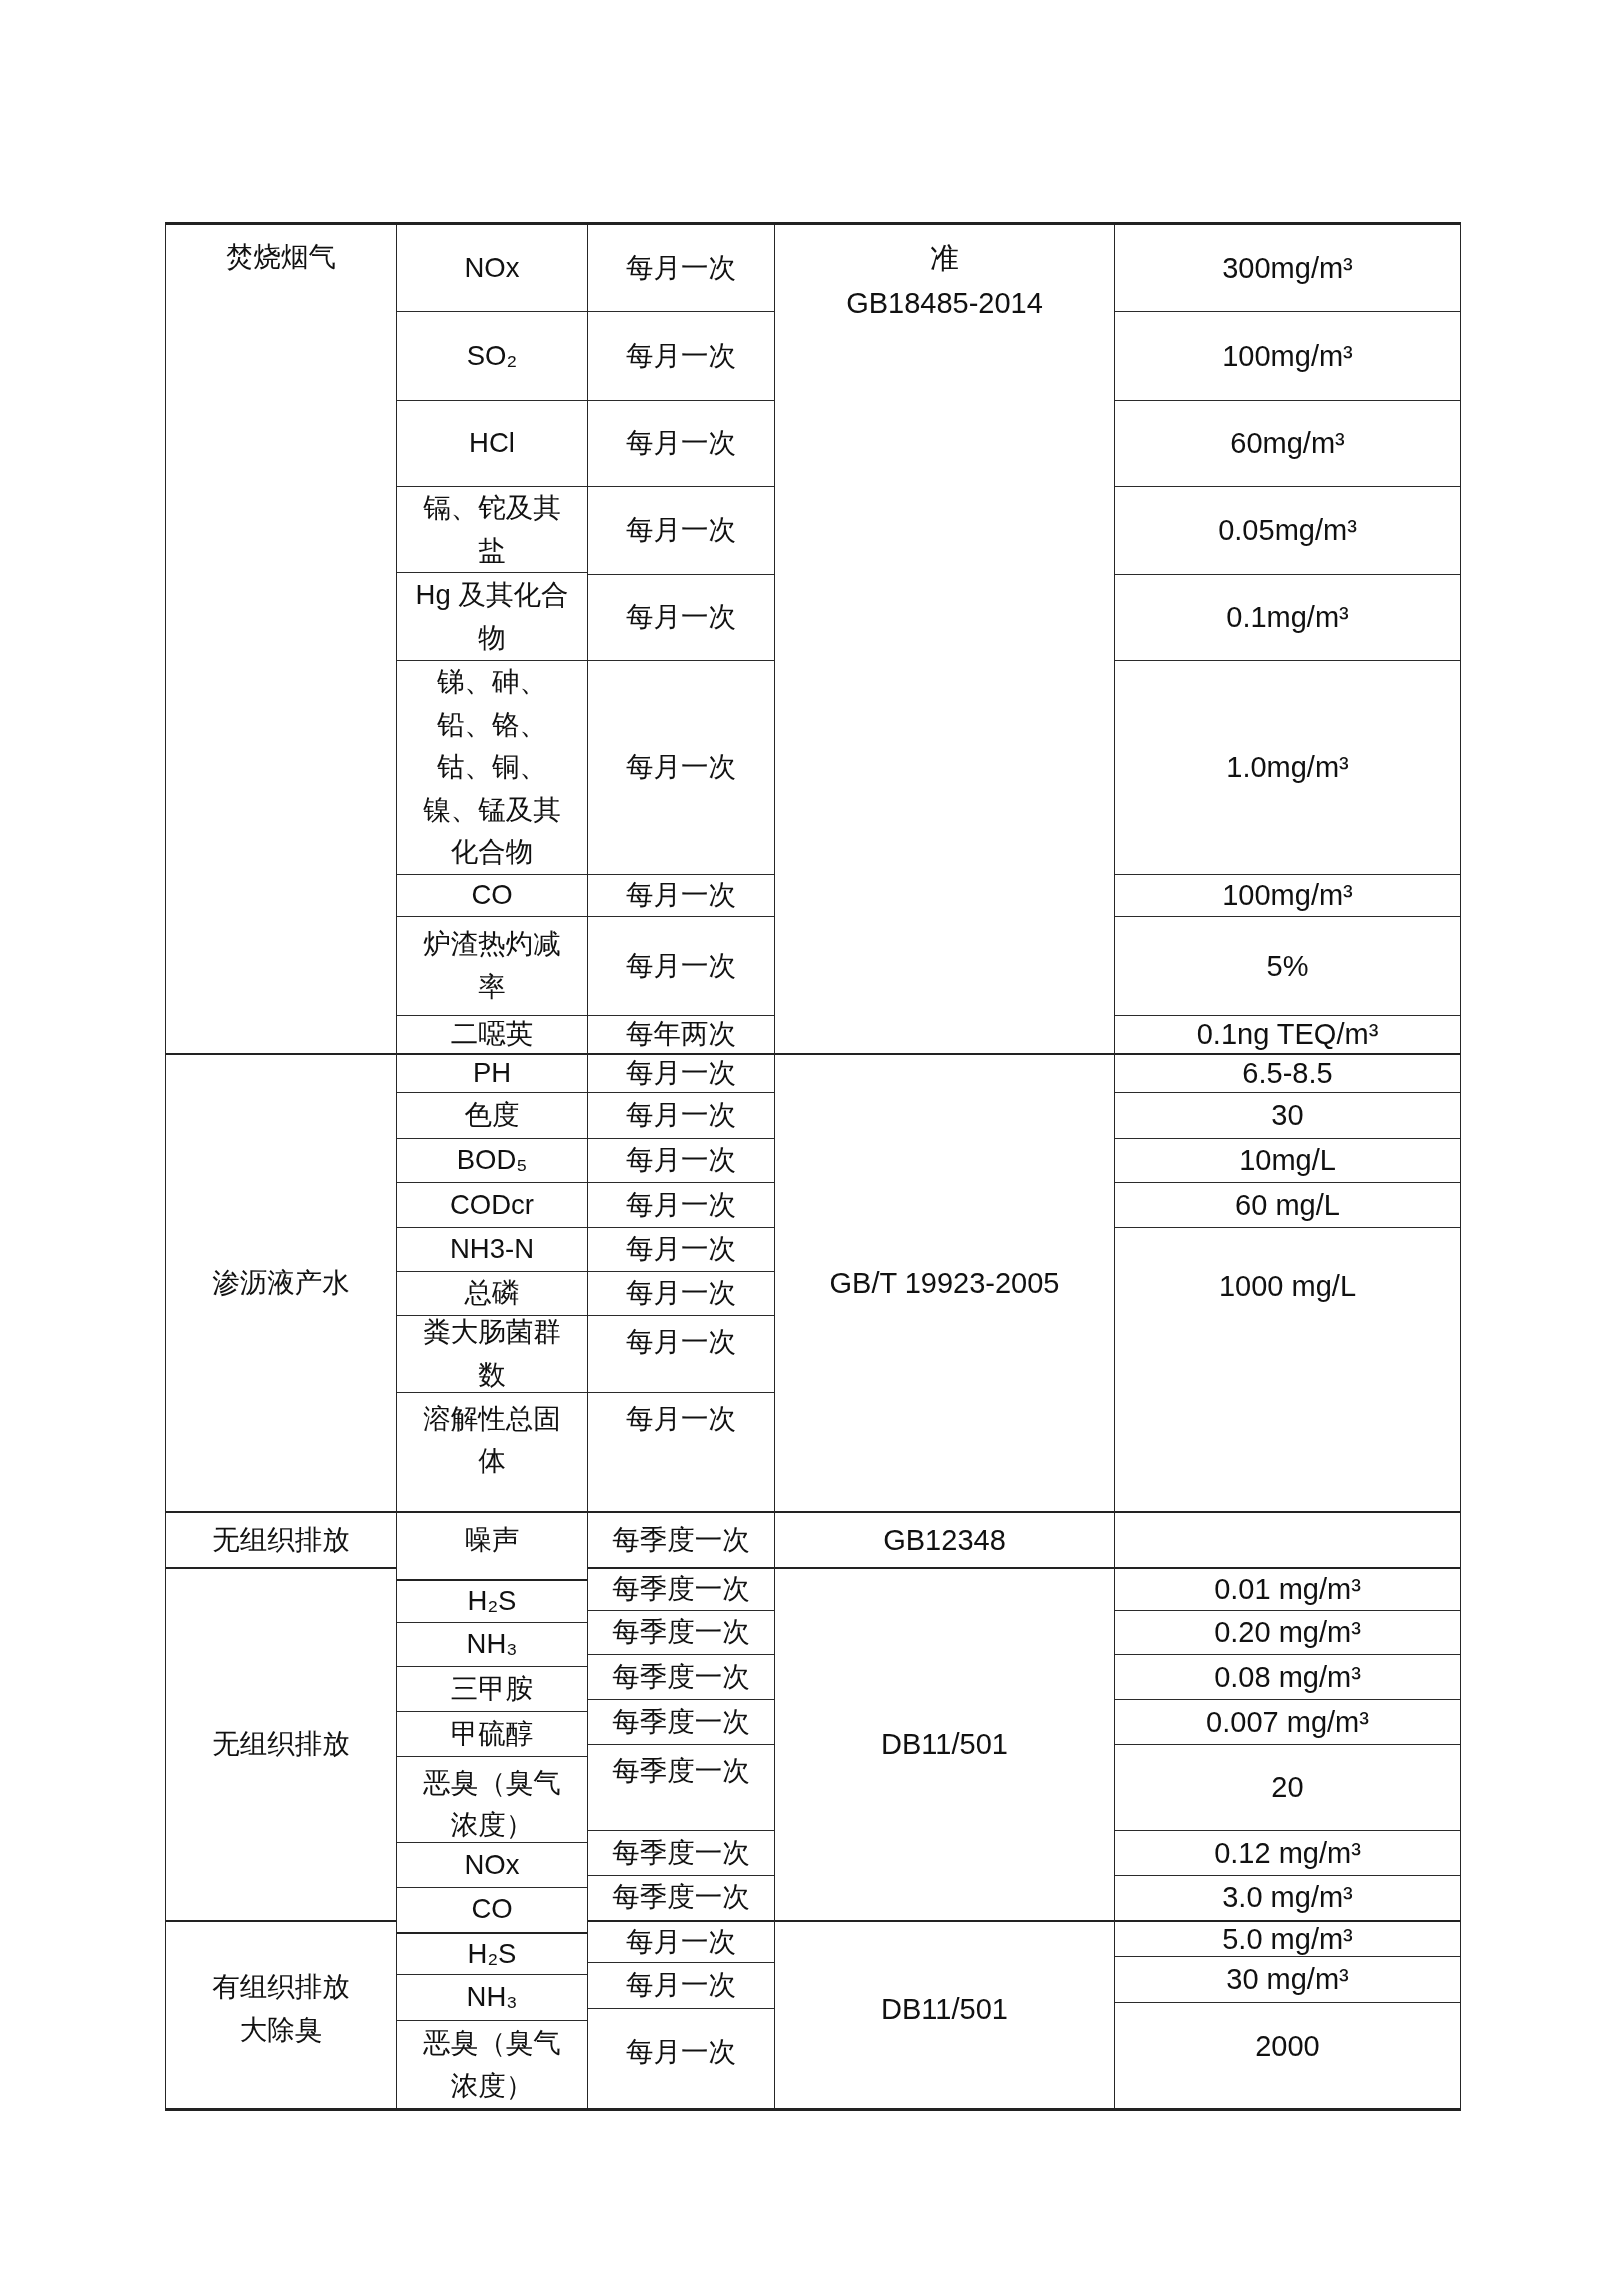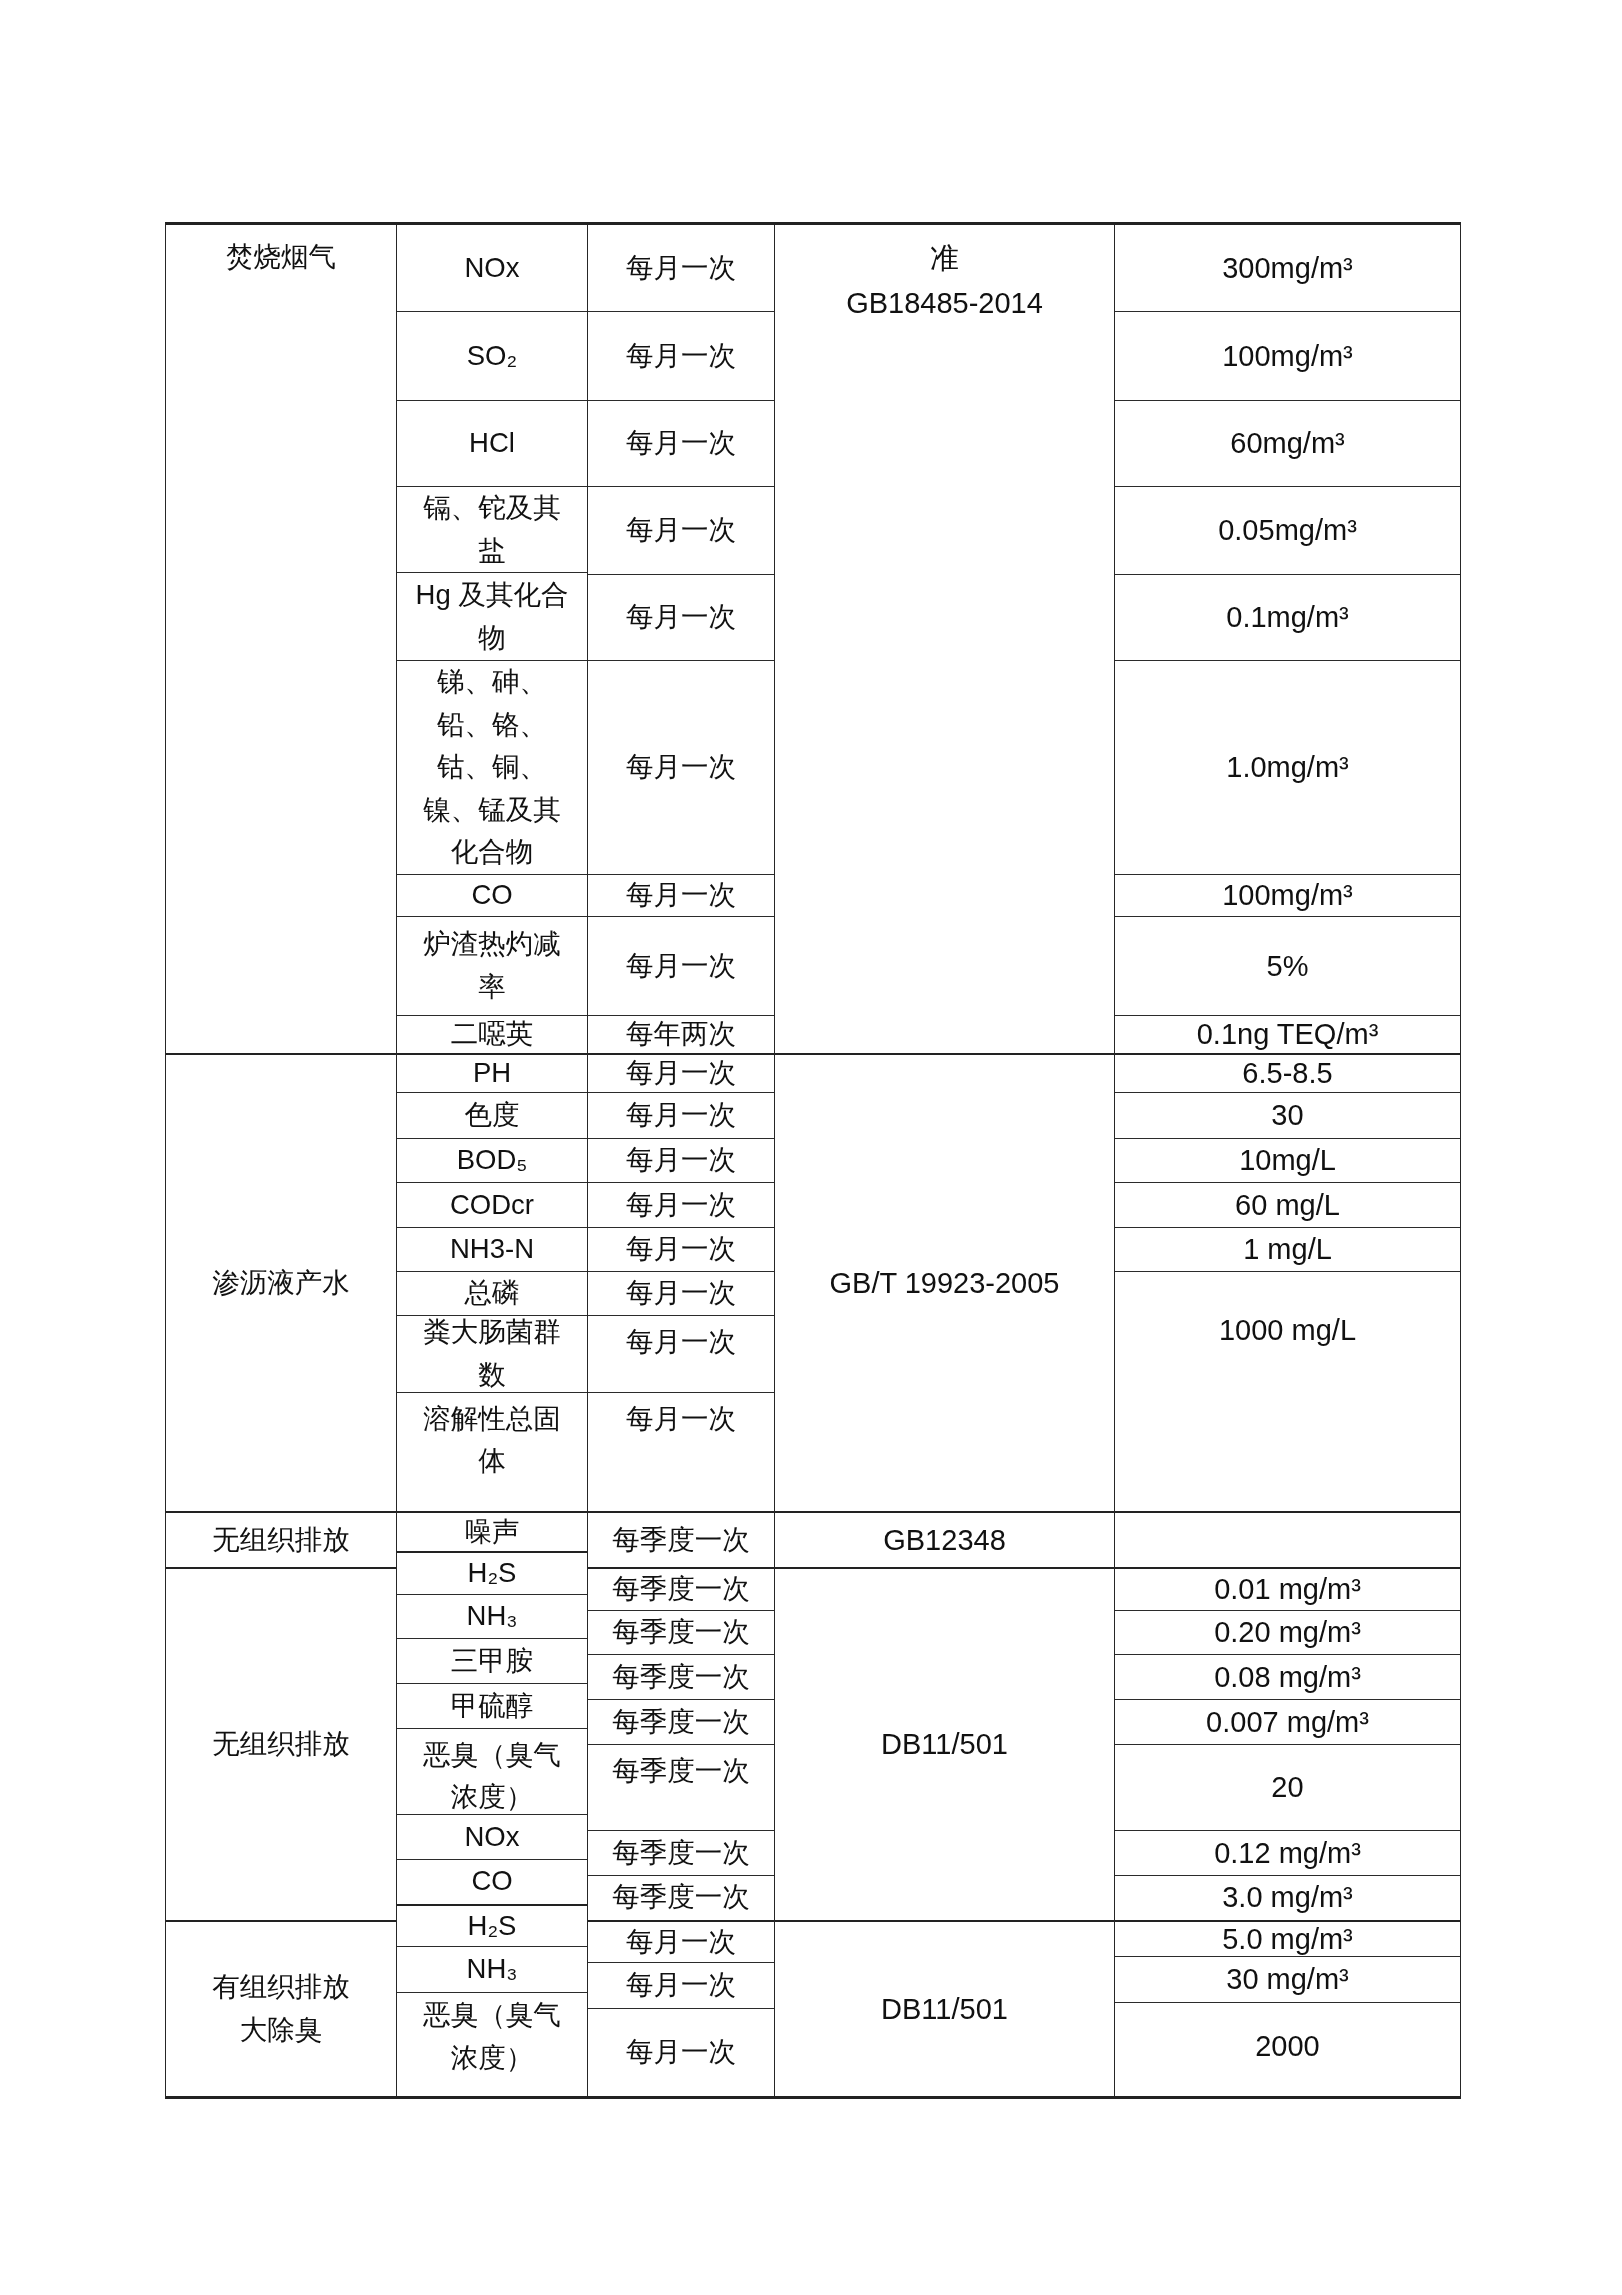--- a/index.html
+++ b/index.html
@@ -91,21 +91,21 @@
         <div class="cell" style="height:46px">色度</div>
         <div class="cell" style="height:44px">BOD₅</div>
         <div class="cell" style="height:45px">CODcr</div>
         <div class="cell" style="height:44px">NH3-N</div>
         <div class="cell" style="height:44px">总磷</div>
         <div class="cell" style="height:77px">粪大肠菌群
 数</div>
         <div class="cell vtop" style="height:117px">溶解性总固
 体</div>
       </div>
-      <div class="sec" style="height:40px">
+      <div class="sec" style="height:68px">
         <div class="cell" style="height:54px">噪声</div>
       </div>
       <div class="sec" style="height:353px">
         <div class="cell" style="height:42px">H₂S</div>
         <div class="cell" style="height:44px">NH₃</div>
         <div class="cell" style="height:45px">三甲胺</div>
         <div class="cell" style="height:45px">甲硫醇</div>
         <div class="cell vtop" style="height:86px">恶臭（臭气
 浓度）</div>
         <div class="cell" style="height:45px">NOx</div>
@@ -189,21 +189,20 @@
         <div class="cell val" style="height:214px">1.0mg/m³</div>
         <div class="cell val" style="height:42px">100mg/m³</div>
         <div class="cell val" style="height:99px">5%</div>
         <div class="cell val" style="height:36px">0.1ng TEQ/m³</div>
       </div>
       <div class="sec" style="height:458px">
         <div class="cell val" style="height:38px">6.5-8.5</div>
         <div class="cell val" style="height:46px">30</div>
         <div class="cell val" style="height:44px">10mg/L</div>
         <div class="cell val" style="height:45px">60 mg/L</div>
-        <div class="cell val" style="height:44px">1 mg/L</div>
         <div class="cell val" style="height:117px">1000 mg/L</div>
       </div>
       <div class="sec" style="height:56px">
         <div class="cell val" style="height:54px"></div>
       </div>
       <div class="sec" style="height:353px">
         <div class="cell val" style="height:42px">0.01 mg/m³</div>
         <div class="cell val" style="height:44px">0.20 mg/m³</div>
         <div class="cell val" style="height:45px">0.08 mg/m³</div>
         <div class="cell val" style="height:45px">0.007 mg/m³</div>

